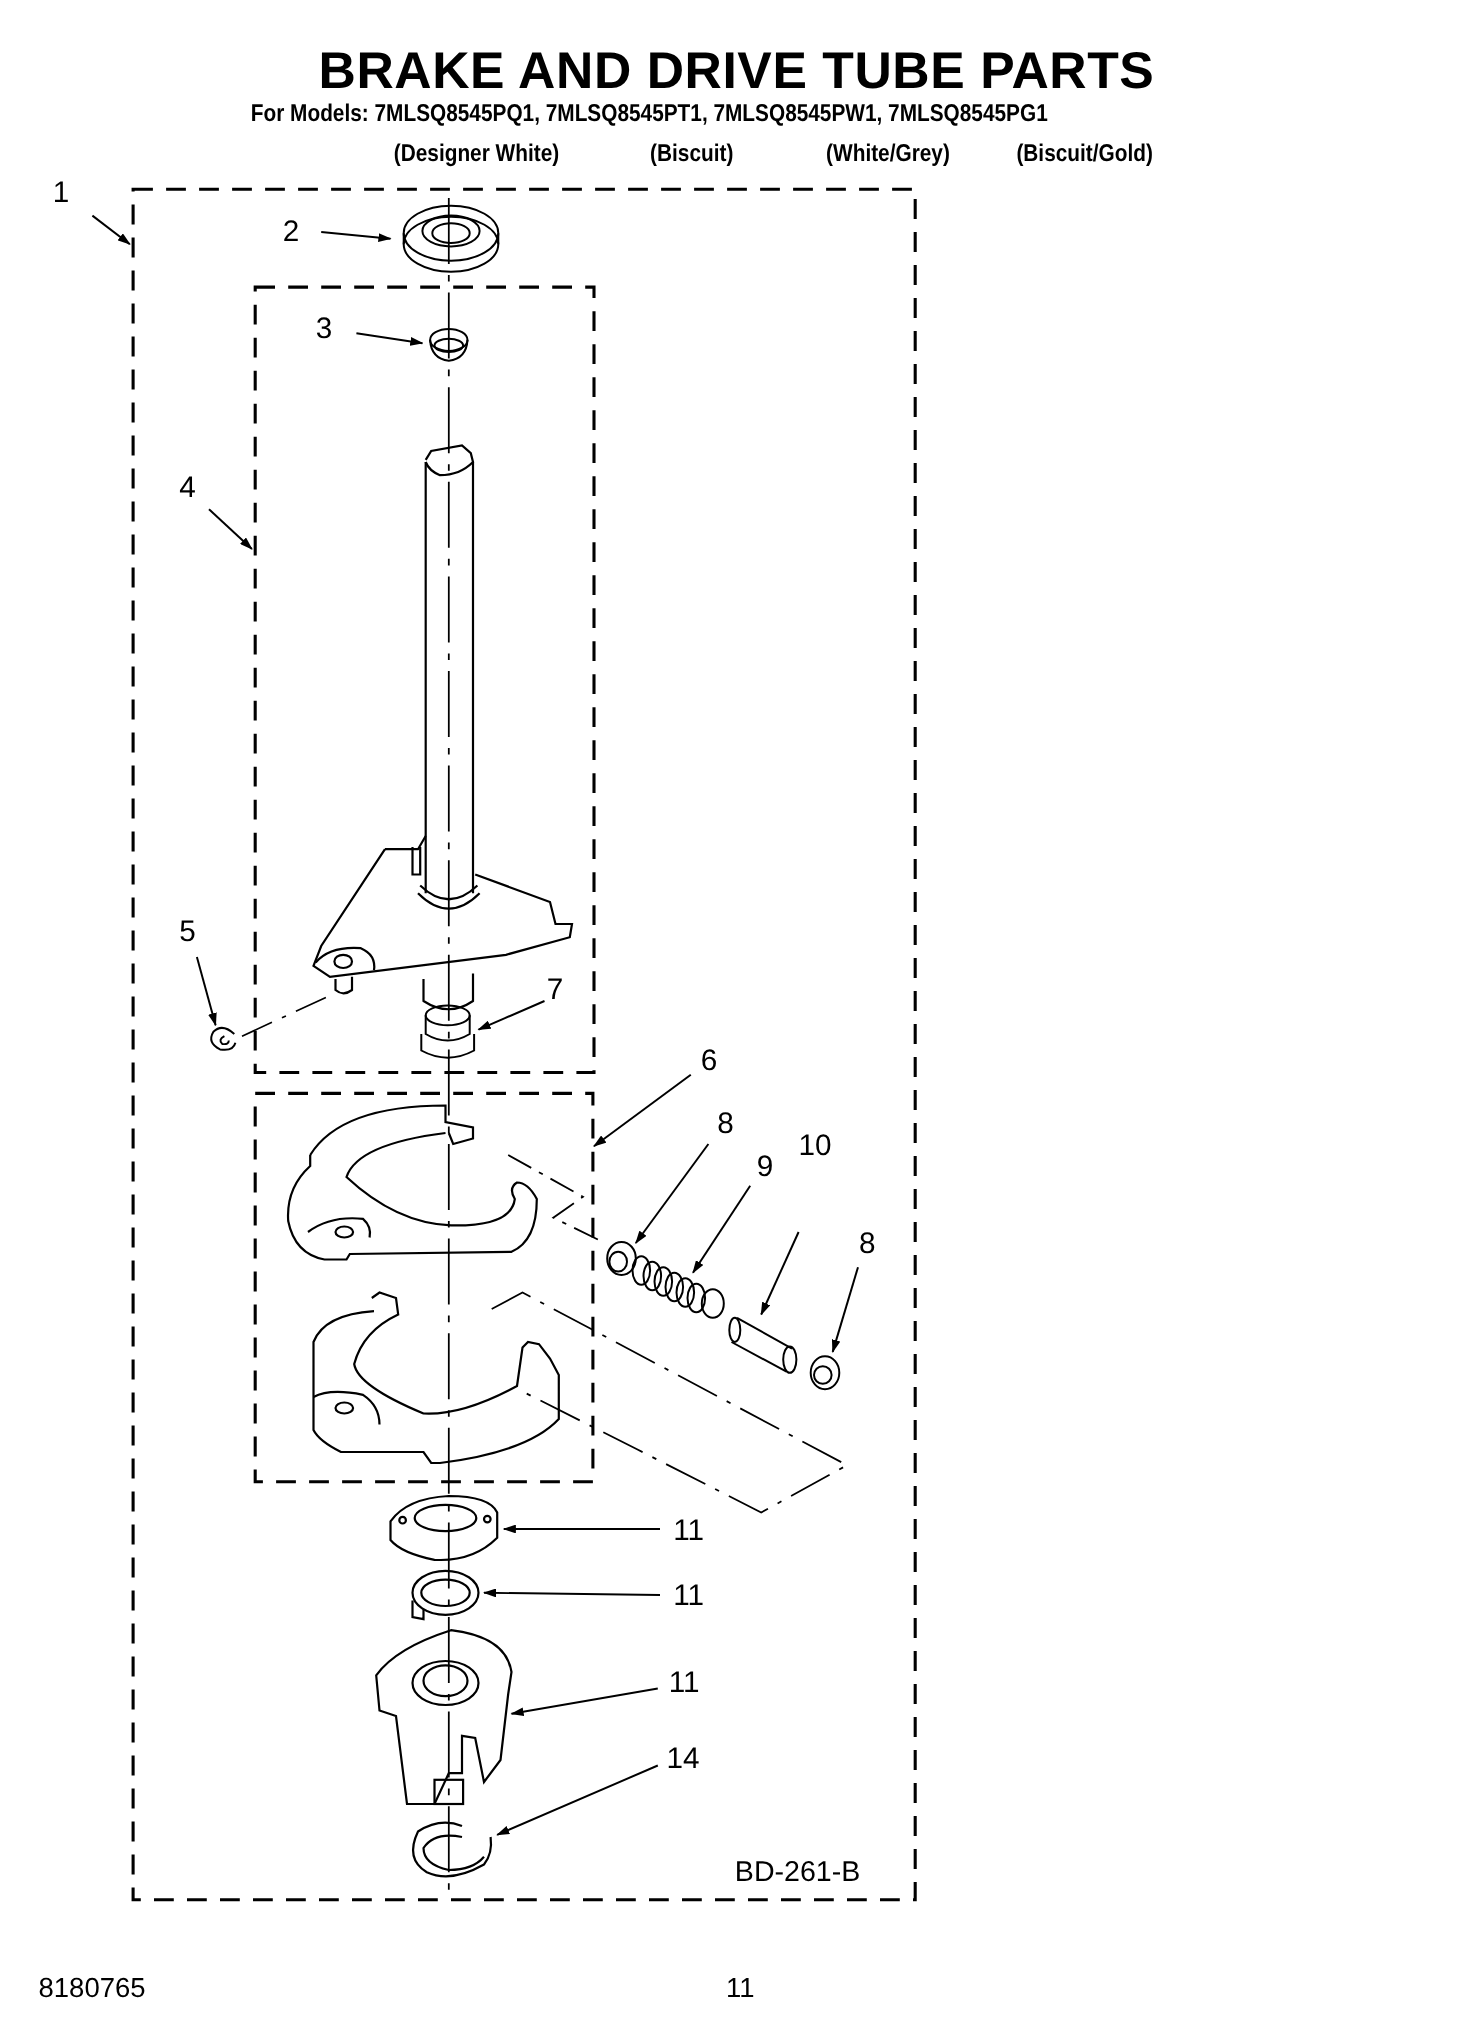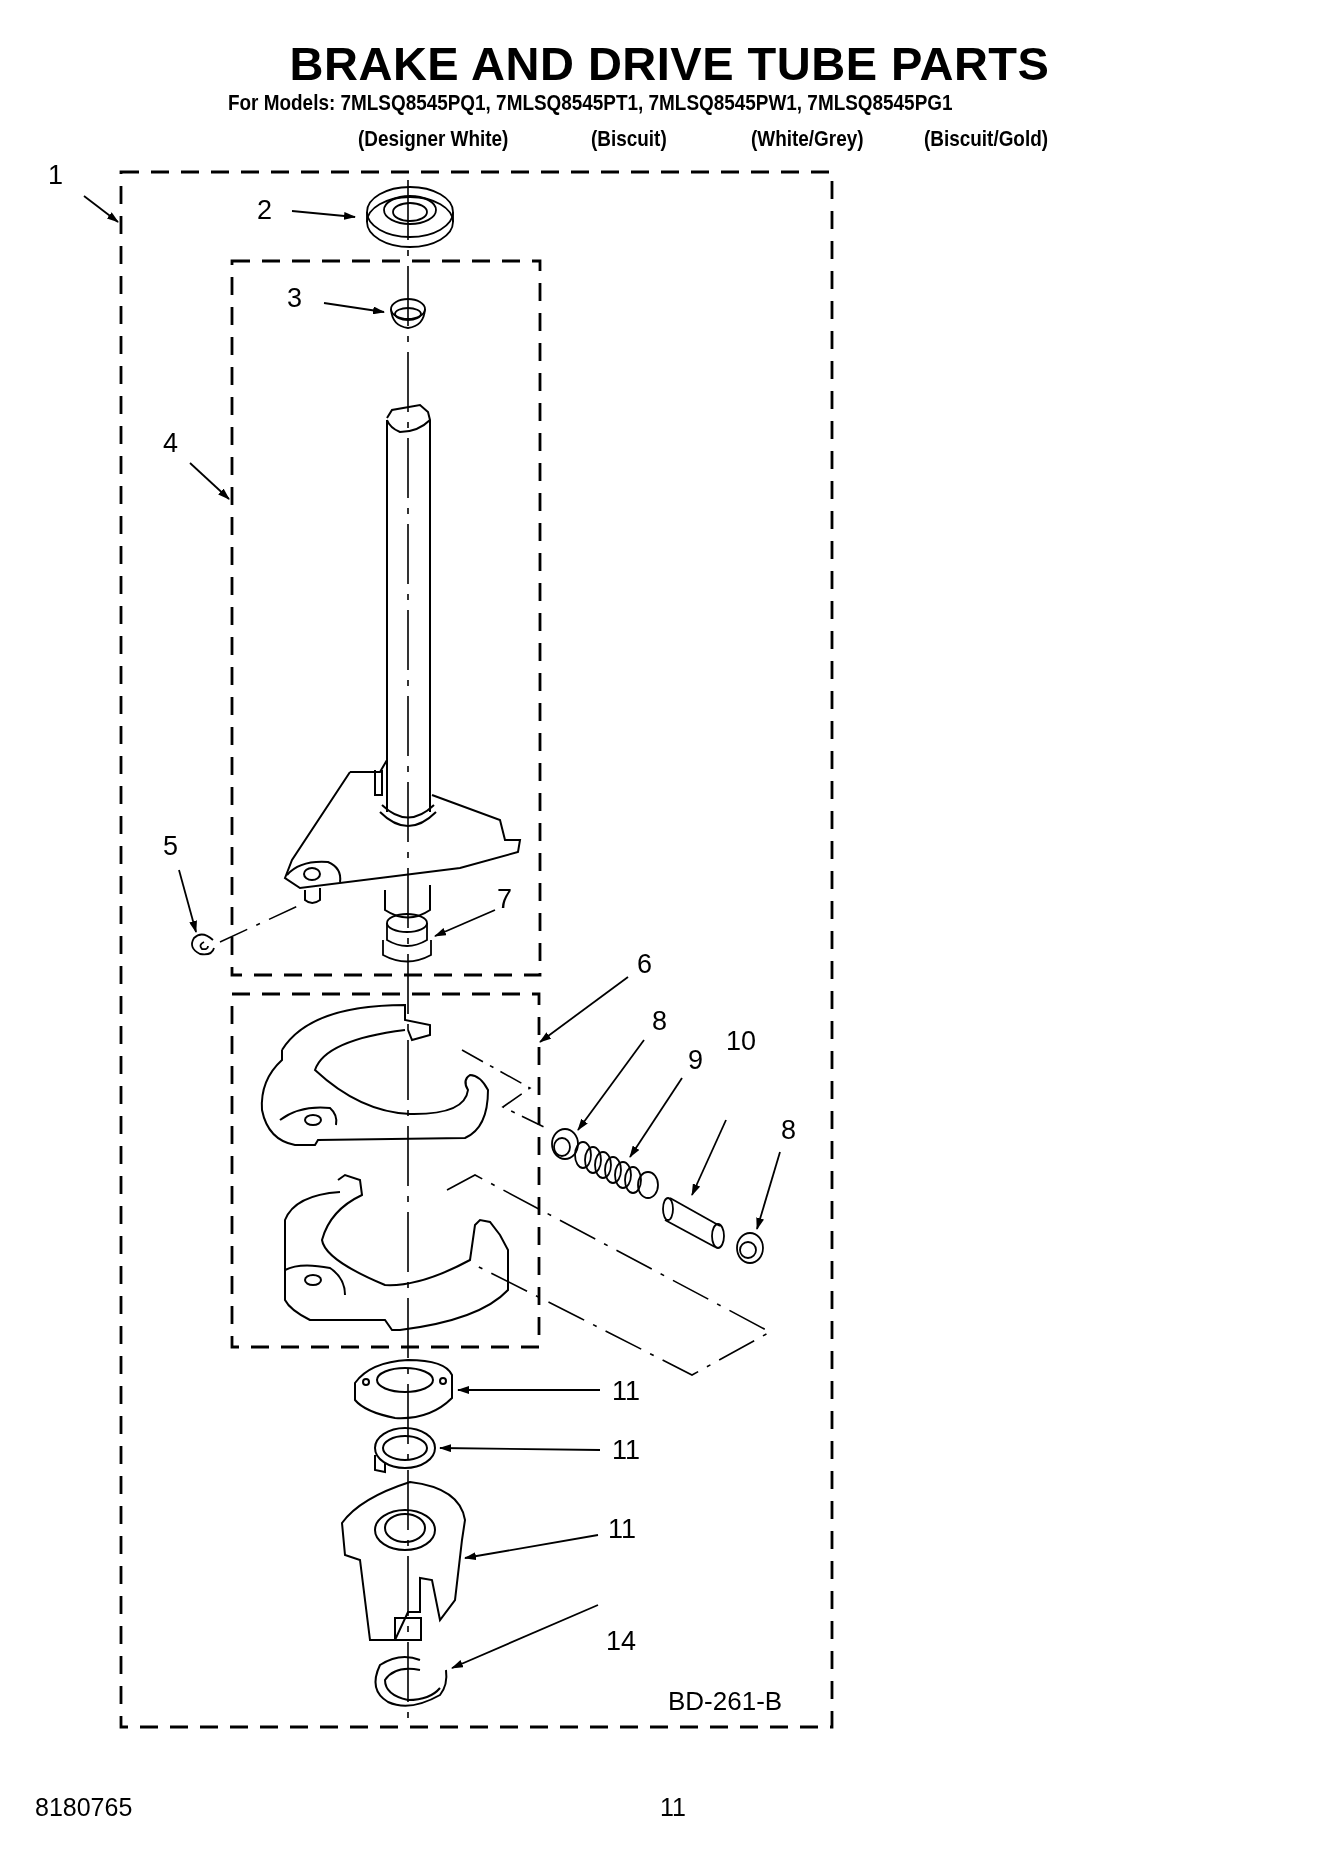--- a/index.html
+++ b/index.html
@@ -180,18 +180,18 @@
 <div class="abs callout" style="left:163px;top:833px">5</div>
 <div class="abs callout" style="left:637px;top:951px">6</div>
 <div class="abs callout" style="left:497px;top:886px">7</div>
 <div class="abs callout" style="left:652px;top:1008px">8</div>
 <div class="abs callout" style="left:688px;top:1047px">9</div>
 <div class="abs callout" style="left:726px;top:1028px">10</div>
 <div class="abs callout" style="left:781px;top:1117px">8</div>
 <div class="abs callout" style="left:612px;top:1378px">11</div>
 <div class="abs callout" style="left:612px;top:1437px">11</div>
 <div class="abs callout" style="left:608px;top:1516px">11</div>
-<div class="abs callout" style="left:606px;top:1628px">14</div>
+<div class="abs callout" style="left:606px;top:1585px">14</div>
 
 <div class="abs code" style="left:668px;top:1686px">BD-261-B</div>
 
 <div class="abs footer" style="left:35px">8180765</div>
 <div class="abs footer" style="left:660px">11</div>
 
 </body></html>

